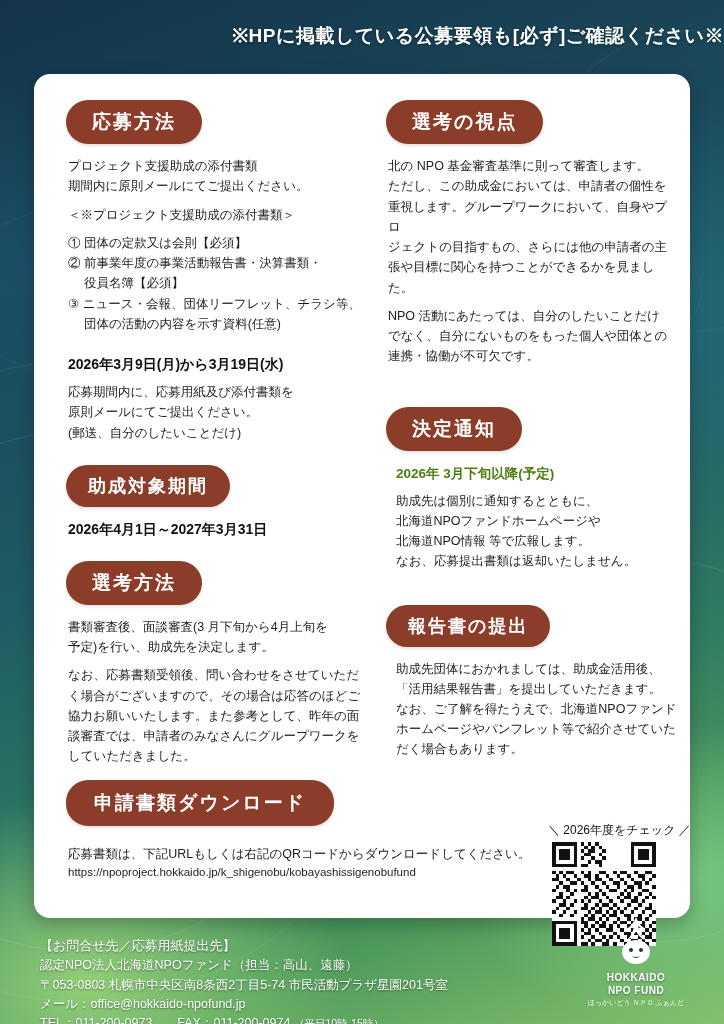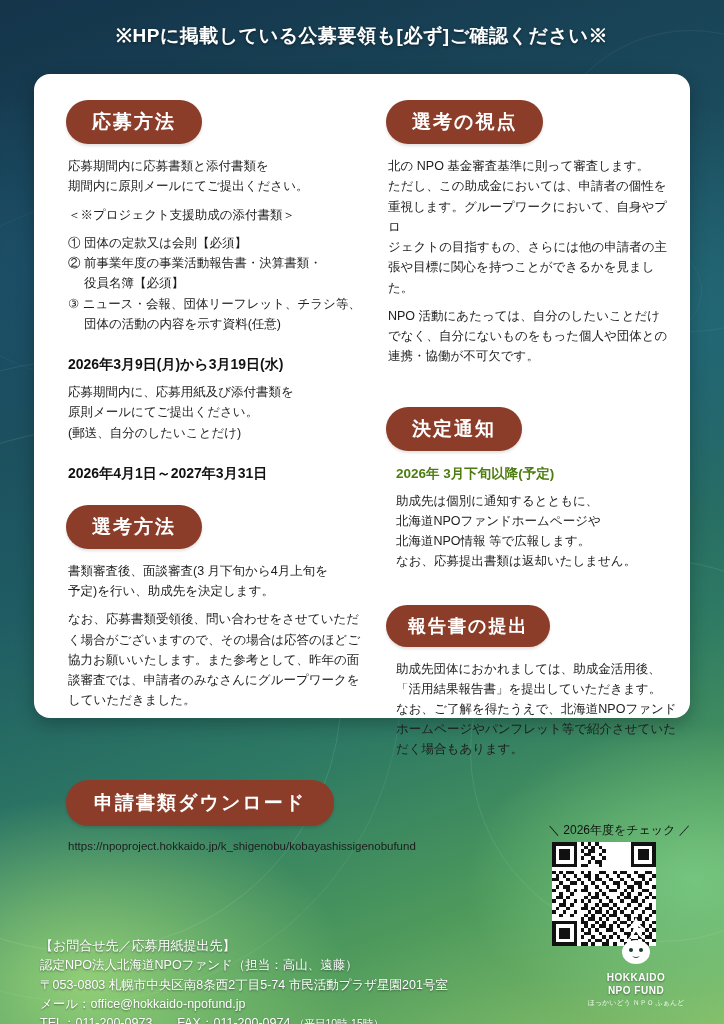--- a/index.html
+++ b/index.html
@@ -34,34 +34,34 @@
   .s2 { width: 640px; height: 640px; left: -240px; top: 360px; border-color: rgba(255,255,255,0.07); }
   .s3 { width: 380px; height: 380px; left: 470px; top: 560px; border-color: rgba(255,255,255,0.09); }
   .s4 { width: 300px; height: 300px; left: 540px; top: 30px; border-color: rgba(255,255,255,0.06); }
   .s5 { width: 760px; height: 240px; left: -60px; top: 170px; border-color: rgba(255,255,255,0.05); }
 
   .top-title {
     position: absolute;
     top: 22px;
     left: 0;
     width: 100%;
-    text-align: center;
+    text-align: right;
     color: #ffffff;
     font-size: 19px;
     font-weight: bold;
     letter-spacing: 0.5px;
     text-shadow: 0 1px 3px rgba(0,0,0,0.45);
   }
 
   .card {
     position: absolute;
     left: 34px;
     top: 74px;
     width: 656px;
-    height: 644px;
+    height: 844px;
     background: #ffffff;
     border-radius: 16px;
     box-shadow: 0 6px 18px rgba(0,0,0,0.25);
   }
 
   .cols {
     position: absolute;
     inset: 0;
     padding: 26px 26px 10px 26px;
     box-sizing: border-box;
@@ -215,38 +215,39 @@
 
   <div class="top-title">※HPに掲載している公募要領も[必ず]ご確認ください※</div>
 
   <div class="card">
     <div class="cols">
 
       <div class="col-left">
 
         <div class="block">
           <div class="pill">応募方法</div>
-          <p class="body-txt">応募期間内に応募書類と添付書類を
+          <p class="body-txt">プロジェクト支援助成の添付書類
 期間内に原則メールにてご提出ください。</p>
           <p class="body-txt">＜※プロジェクト支援助成の添付書類＞</p>
           <p class="body-txt">① 団体の定款又は会則【必須】
 ② 前事業年度の事業活動報告書・決算書類・
 　 役員名簿【必須】
 ③ ニュース・会報、団体リーフレット、チラシ等、
 　 団体の活動の内容を示す資料(任意)</p>
         </div>
 
         <div class="block">
           <p class="date-line">2026年3月9日(月)から3月19日(水)</p>
           <p class="body-txt">応募期間内に、応募用紙及び添付書類を
 原則メールにてご提出ください。
 (郵送、自分のしたいことだけ)</p>
         </div>
 
         <div class="block">
+          <div class="pill wide">助成対象期間</div>
           <p class="date-line">2026年4月1日～2027年3月31日</p>
         </div>
 
         <div class="block">
           <div class="pill">選考方法</div>
           <p class="body-txt">書類審査後、面談審査(3 月下旬から4月上旬を
 予定)を行い、助成先を決定します。</p>
           <p class="body-txt">なお、応募書類受領後、問い合わせをさせていただ
 く場合がございますので、その場合は応答のほどご
 協力お願いいたします。また参考として、昨年の面
@@ -285,20 +286,21 @@
 「活用結果報告書」を提出していただきます。
 なお、ご了解を得たうえで、北海道NPOファンド
 ホームページやパンフレット等で紹介させていた
 だく場合もあります。</p>
         </div>
 
       </div>
 
       <div class="dl-block">
         <div class="pill download">申請書類ダウンロード</div>
+        <p class="dl-text">応募書類は、下記URLもしくは右記のQRコードからダウンロードしてください。</p>
         <p class="dl-url">https://npoproject.hokkaido.jp/k_shigenobu/kobayashissigenobufund</p>
       </div>
 
       <div class="qr-wrap">
         <div class="qr-label">＼ 2026年度をチェック ／</div>
         <div class="qr">
           <svg viewBox="0 0 29 29" width="104" height="104" shape-rendering="crispEdges" aria-hidden="true">
             <rect width="29" height="29" fill="#ffffff"></rect>
             <g fill="#111111">
               <rect x="0" y="0" width="7" height="1"></rect>

